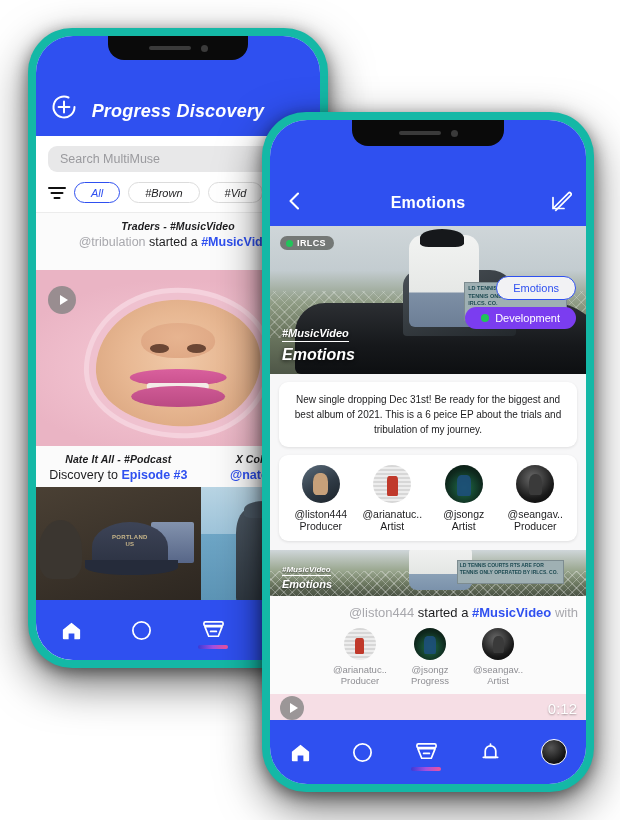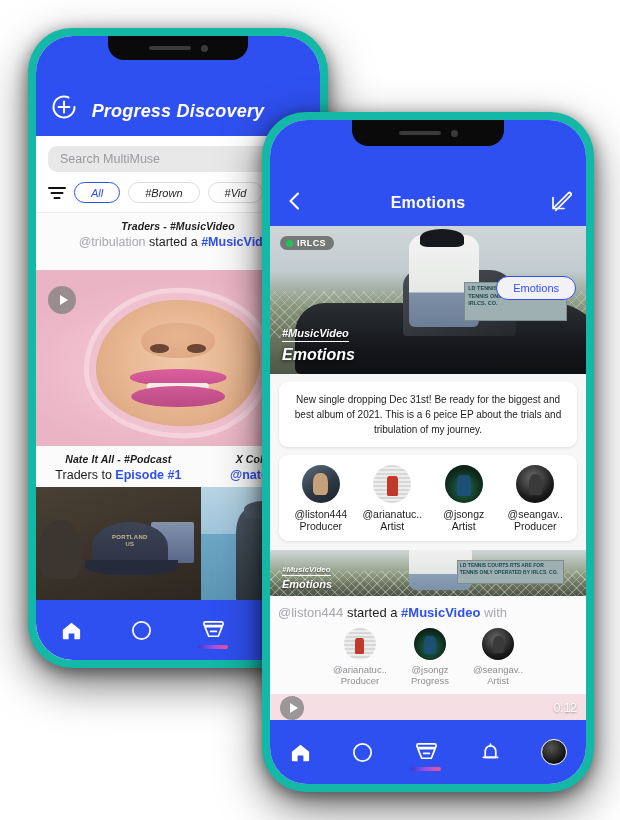--- a/index.html
+++ b/index.html
@@ -372,33 +372,33 @@
     font-size: 8px; font-style: italic; font-weight: 700;
     border-bottom: 1px solid #fff; padding-bottom: 1px; display: inline-block;
     text-shadow: 0 1px 2px rgba(0,0,0,.7);
   }
   .post-banner .pb-name {
     font-size: 11px; font-style: italic; font-weight: 700; margin-top: 2px;
     text-shadow: 0 1px 3px rgba(0,0,0,.75);
   }
 
   .post-line {
-    background: #fbfbfb; text-align: left;
+    background: #fbfbfb; text-align: right;
     padding: 9px 8px 6px; font-size: 13px; color: #1d1d1f;
   }
   .mini-row { background: #fbfbfb; display: flex; justify-content: center; gap: 24px; padding: 2px 0 8px; }
   .mini { display: flex; flex-direction: column; align-items: center; }
   .mini .avatar-img { width: 32px; height: 32px; }
   .mini-name { font-size: 9.5px; color: #8e8e93; margin-top: 4px; white-space: nowrap; }
   .mini-role { font-size: 9.5px; color: #8e8e93; }
 
   .video-strip { position: relative; height: 28px; background: #f6dee5; overflow: hidden; }
   .video-time {
     position: absolute; right: 9px; top: 50%; transform: translateY(-50%);
-    color: #fff; font-size: 12px; text-shadow: 0 1px 2px rgba(0,0,0,.35);
+    color: #fff; font-size: 15px; text-shadow: 0 1px 2px rgba(0,0,0,.35);
   }
 
   svg { display: block; }
 </style>
 </head>
 <body>
 
 <div id="stage">
 
   <div class="phone" id="phoneLeft">
@@ -456,22 +456,22 @@
             <div class="teeth"></div>
             <div class="lip-bot"></div>
             <div class="play-btn" style="width:28px;height:28px;left:12px;top:16px;"></div>
           </div>
         </div>
 
         <div class="post-head" style="display:flex;padding:7px 0 5px;">
           <div style="width:58%;text-align:center;">
             <div class="post-title">Nate It All - #Podcast</div>
             <div class="post-sub">
-              <span>Traders to</span>
-              <span class="link">Episode #1</span>
+              <span>Discovery to</span>
+              <span class="link">Episode #3</span>
             </div>
           </div>
           <div style="width:42%;text-align:center;">
             <div class="post-title">X Collab - </div>
             <div class="post-sub">
               <span class="link">@natedog</span>
             </div>
           </div>
         </div>
 
@@ -574,20 +574,24 @@
           <span>IRLCS</span>
         </div>
 
         <div class="hero-caption">
           <div class="hero-tag">#MusicVideo</div>
           <div class="hero-name">Emotions</div>
         </div>
 
         <div class="hero-pills">
           <div class="pill pill-following">Emotions</div>
+          <div class="pill pill-development">
+            <span class="pill-dot"></span>
+            <span>Development</span>
+          </div>
         </div>
       </div>
 
       <div class="card">
         <div class="desc">New single dropping Dec 31st! Be ready for the biggest and best album of 2021. This is a 6 peice EP about the trials and tribulation of my journey.</div>
       </div>
 
       <div class="collab-card">
         <div class="collab">
           <div class="avatar-img av-liston"></div>

